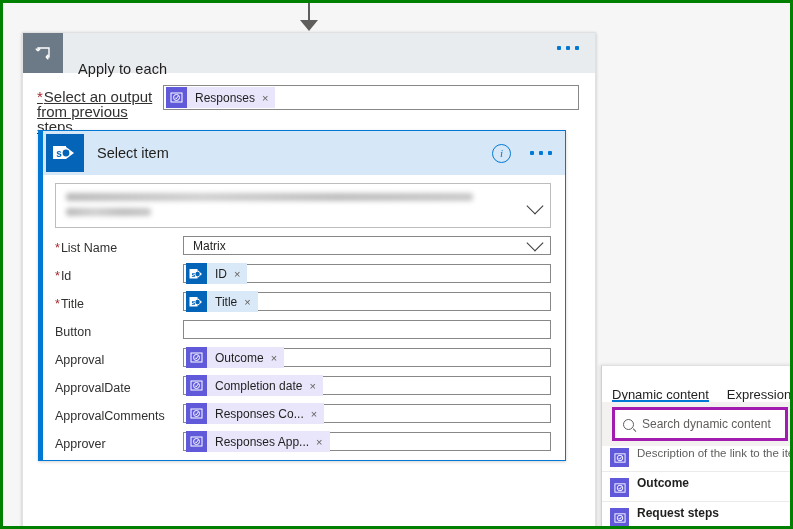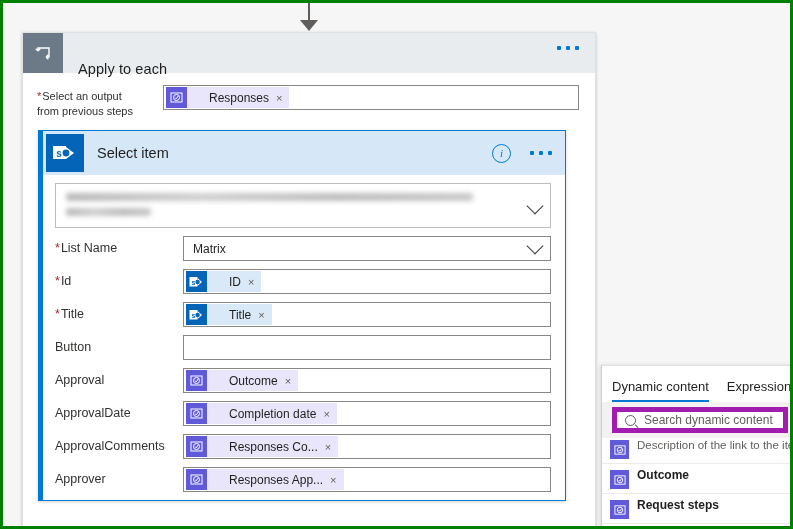--- a/index.html
+++ b/index.html
@@ -22,30 +22,30 @@
   .loop-card{position:absolute;left:19px;top:29px;width:574px;height:497px;background:#fff;
     box-shadow:0 1px 3px rgba(0,0,0,.22);border:1px solid #e1e1e1;box-sizing:border-box;}
   .loop-header{height:40px;display:flex;align-items:center;background:#e8ecef;position:relative;}
   .loop-icon{width:40px;height:40px;background:#6b7a86;display:flex;align-items:center;justify-content:center;flex:0 0 40px;}
   .loop-title{font-size:14.5px;color:#201f1e;margin-left:15px;letter-spacing:.1px;margin-top:32px;}
   .loop-ell{position:absolute;right:16px;top:13px;display:flex;gap:5px;}
   .loop-ell i{width:4px;height:4px;background:#0078d4;display:block;border-radius:1px;}
 
   .loop-body{padding:0;position:relative;}
   .sel-row{display:flex;align-items:flex-start;padding:12px 16px 10px 14px;}
-  .sel-label{width:126px;font-size:11px;color:#323130;line-height:15px;padding-top:4px;}
+  .sel-label{width:126px;font-size:15px;color:#323130;line-height:15px;padding-top:4px;text-decoration:underline;}
   .sel-label .req{color:#a4262c;margin-right:1px;}
   .sel-box{flex:1;height:25px;border:1px solid #8a8886;background:#fff;display:flex;align-items:center;box-sizing:border-box;}
 
   
   .token{display:inline-flex;align-items:center;height:21px;margin-left:2px;}
   .tok-ico{width:21px;height:21px;display:flex;align-items:center;justify-content:center;flex:0 0 21px;}
   .tok-ico.purple{background:#605adb;}
   .tok-ico.sp{background:#0364b8;}
-  .tok-body{display:flex;align-items:center;height:21px;padding:0 7px 0 22px;font-size:12px;color:#201f1e;white-space:nowrap;}
+  .tok-body{display:flex;align-items:center;height:21px;padding:0 7px 0 8px;font-size:12px;color:#201f1e;white-space:nowrap;}
   .tok-body.purple{background:#e9e6fb;}
   .tok-body.sp{background:#dae9f7;}
   .tok-x{margin-left:7px;font-size:11px;color:#605e5c;}
 
   
   .sp-card{position:absolute;left:35px;top:127px;width:528px;background:#fff;
     border:1px solid #0078d4;border-left:5px solid #0078d4;box-sizing:border-box;
     box-shadow:0 1px 3px rgba(0,0,0,.18);}
   .sp-header{height:44px;background:#d6e8f7;display:flex;align-items:center;position:relative;}
   .sp-icon{width:38px;height:38px;background:#0364b8;margin-left:3px;display:flex;align-items:center;justify-content:center;flex:0 0 38px;}
@@ -54,42 +54,42 @@
   .info-ico{width:17px;height:17px;border:1.4px solid #0078d4;border-radius:50%;
     display:flex;align-items:center;justify-content:center;font-size:11px;color:#0078d4;font-style:italic;font-family:"Liberation Serif",serif;}
   .sp-ell{display:flex;gap:5px;}
   .sp-ell i{width:4px;height:4px;background:#0078d4;display:block;border-radius:1px;}
 
   .sp-body{padding:8px 0 0 0;background:#fff;}
   .frow{display:flex;align-items:flex-start;padding:0 14px 0 12px;margin-bottom:8px;}
   .flabel{width:128px;font-size:12.5px;color:#323130;padding-top:5px;line-height:15px;flex:0 0 128px;}
   .flabel .req{color:#a4262c;margin-right:1px;}
   .fctl{flex:1;min-width:0;}
-  .fbox{height:25px;border:1px solid #8a8886;background:#fff;display:flex;align-items:center;box-sizing:border-box;}
+  .fbox{height:19px;border:1px solid #8a8886;background:#fff;display:flex;align-items:center;box-sizing:border-box;}
   .fbox.tall{height:45px;align-items:flex-start;padding-top:3px;position:relative;}
   .fbox.tall.blur{border-color:#bdbdbd;}
   .fsel{justify-content:space-between;padding-right:9px;}
   .fsel .val{font-size:12px;color:#201f1e;padding-left:9px;}
   .chev{width:11px;height:11px;border-right:1.4px solid #3b3a39;border-bottom:1.4px solid #3b3a39;
     transform:rotate(45deg);margin-top:-5px;}
   .blurline{height:8px;border-radius:3px;background:linear-gradient(90deg,#b9b9b9,#cfcfcf,#bdbdbd,#c8c8c8);
     filter:blur(2.4px);margin:6px 0 0 10px;}
   .bl1{width:86%;}
   .bl2{width:18%;margin-top:7px;}
 
   
   .dyn{position:absolute;left:598px;top:362px;width:196px;height:167px;background:#fff;
     border:1px solid #e1e1e1;border-left:1px solid #d0d0d0;box-shadow:-1px 0 4px rgba(0,0,0,.12);
     box-sizing:border-box;overflow:hidden;}
   .dyn-tabs{display:flex;align-items:flex-end;height:36px;padding:0 0 0 10px;gap:18px;}
-  .dyn-tab{font-size:13px;color:#201f1e;padding-bottom:8px;position:relative;white-space:nowrap;}
+  .dyn-tab{font-size:13px;color:#201f1e;padding-bottom:0;position:relative;white-space:nowrap;}
   .dyn-tab.active{color:#201f1e;}
   .dyn-tab.active::after{content:"";position:absolute;left:0;right:0;bottom:0;height:2.5px;background:#0078d4;}
   .dyn-search-wrap{padding:5px 8px 5px 10px;background:#f3f2f1;}
-  .dyn-search{height:26px;border:5px solid #a21caf;background:#fff;display:flex;align-items:center;padding-left:8px;box-sizing:border-box;}
+  .dyn-search{height:34px;border:3px solid #a21caf;background:#fff;display:flex;align-items:center;padding-left:8px;box-sizing:border-box;}
   .mag{width:9px;height:9px;border:1.4px solid #605e5c;border-radius:50%;position:relative;flex:0 0 9px;}
   .mag::after{content:"";position:absolute;width:1.4px;height:4px;background:#605e5c;right:-2px;bottom:-3.5px;transform:rotate(-45deg);}
   .dyn-ph{font-size:12px;color:#605e5c;margin-left:8px;}
   .dyn-list{}
   .dyn-item{display:flex;align-items:flex-start;padding:4px 6px 4px 8px;border-bottom:1px solid #edebe9;}
   .dyn-item.first{padding-top:0;}
   .dyn-ico{width:19px;height:19px;background:#605adb;flex:0 0 19px;margin-right:8px;margin-top:2px;
     display:flex;align-items:center;justify-content:center;}
   .dyn-txt{min-width:0;}
   .dyn-name{font-size:12px;color:#201f1e;font-weight:bold;white-space:nowrap;line-height:15px;}

